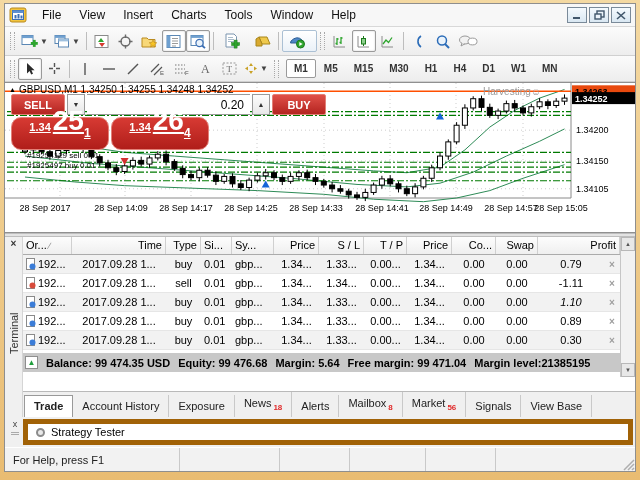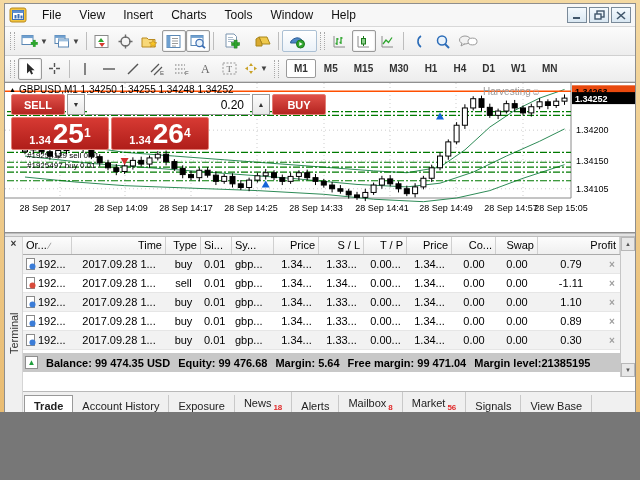--- a/index.html
+++ b/index.html
@@ -1,17 +1,17 @@
 <!DOCTYPE html>
 <html><head>
 <meta charset="utf-8">
 <style>
   html,body{margin:0;padding:0;background:#777;}
   *{box-sizing:border-box;}
-  .win{width:640px;height:412px;background:linear-gradient(#F4D9A2,#E9BC72);padding:3px 4px 8px 4px;position:relative;font-family:"Liberation Sans",sans-serif;outline:1px solid #B98A46;}
+  .win{width:640px;height:480px;background:linear-gradient(#F4D9A2,#E9BC72);padding:3px 4px 8px 4px;position:relative;font-family:"Liberation Sans",sans-serif;outline:1px solid #B98A46;}
   .inner{width:632px;height:469px;background:#F0F0F0;border:1px solid #8E8E8E;display:flex;flex-direction:column;overflow:hidden;}
 
   
   .menubar{height:23px;background:#F7F7F7;display:flex;align-items:center;border-bottom:1px solid #D8D8D8;padding:0 2px;}
   .appicon{width:20px;height:16px;margin:0 4px 0 2px;display:flex;}
   .menus{display:flex;flex:1;}
   .menu-item{font-size:12px;color:#111;padding:2px 9px;cursor:default;}
   .winbtns{display:flex;gap:2px;margin-right:2px;}
   .winbtn{width:20px;height:16px;background:linear-gradient(#F5FAFE,#D9E7F2);border:1px solid #7A8A99;display:flex;align-items:center;justify-content:center;}
 
@@ -33,21 +33,21 @@
   
   .chart{height:151px;background:#FFF;position:relative;border:1px solid #909090;border-left:none;border-right:none;}
   .chart-title{position:absolute;left:4px;top:1px;font-size:10px;color:#000;display:flex;align-items:center;gap:3px;}
   .chart-title .tri{font-size:7px;}
   .quote-panel{position:absolute;left:6px;top:11px;width:198px;}
   .qp-row1{display:flex;height:21px;gap:2px;}
   .qp-sell,.qp-buy{flex:0 0 54px;background:linear-gradient(#E05048,#B42420);border:1px solid #E28077;border-radius:2px;color:#FFF;font-size:11px;font-weight:bold;display:flex;align-items:center;justify-content:center;}
   .qp-spin{flex:0 0 18px;background:linear-gradient(#FDFDFD,#E8E8E8);border:1px solid #9A9A9A;display:flex;align-items:center;justify-content:center;font-size:7px;color:#333;}
   .qp-vol{flex:1;border:1px solid #9A9A9A;border-left:none;border-right:none;font-size:12px;text-align:right;padding-right:6px;font-family:"Liberation Sans",sans-serif;}
   .qp-row2{display:flex;gap:2px;margin-top:2px;height:33px;}
-  .qp-price{flex:1;background:linear-gradient(#D73A33,#B01E1A);border:1px solid #E28077;border-radius:2px;color:#FFF;display:flex;align-items:flex-end;justify-content:center;padding-bottom:2px;}
+  .qp-price{flex:1;background:linear-gradient(#D73A33,#B01E1A);border:1px solid #E28077;border-radius:10px;color:#FFF;display:flex;align-items:flex-end;justify-content:center;padding-bottom:15px;text-decoration:underline;}
   .qp-small{font-size:11px;font-weight:bold;margin-right:2px;line-height:14px;}
   .qp-big{font-size:28px;font-weight:bold;line-height:26px;}
   .qp-sup{font-size:12px;font-weight:bold;line-height:30px;align-self:flex-start;}
 
   .splitter{height:4px;background:#E3E3E3;border-top:1px solid #BDBDBD;border-bottom:1px solid #BDBDBD;cursor:row-resize;}
 
   
   .lower{display:flex;height:180px;background:#FFF;}
   .rail{width:18px;background:#F0F0F0;border-right:1px solid #D5D5D5;display:flex;flex-direction:column;align-items:center;}
   .rail-x{font-size:10px;font-weight:bold;color:#333;line-height:12px;margin-top:1px;cursor:default;}
@@ -681,21 +681,21 @@
                 </span>
                 <span class="td r" style="flex: 0 0 45px; width: 45px;">
                   <span>1.34...</span>
                 </span>
                 <span class="td r" style="flex: 0 0 44px; width: 44px;">
                   <span>0.00</span>
                 </span>
                 <span class="td r" style="flex: 0 0 42px; width: 42px;">
                   <span>0.00</span>
                 </span>
-                <span class="td r" style="flex: 1 1 0%; width: 58px;">
+                <span class="td r" style="flex: 1 1 0%; width: 58px; font-style: italic;">
                   <span>1.10</span>
                 </span>
                 <span class="row-x">×</span>
               </div>
               <div class="trow">
                 <span class="td" style="flex: 0 0 49px; width: 49px;">
                   <svg width="10" height="12" class="doc">
                     <rect x="0.5" y="0.5" width="8" height="11" fill="#FFF" stroke="#8A8A8A"></rect>
                     <circle cx="6.5" cy="8.5" r="3" fill="#3B7DD8"></circle>
                   </svg>

